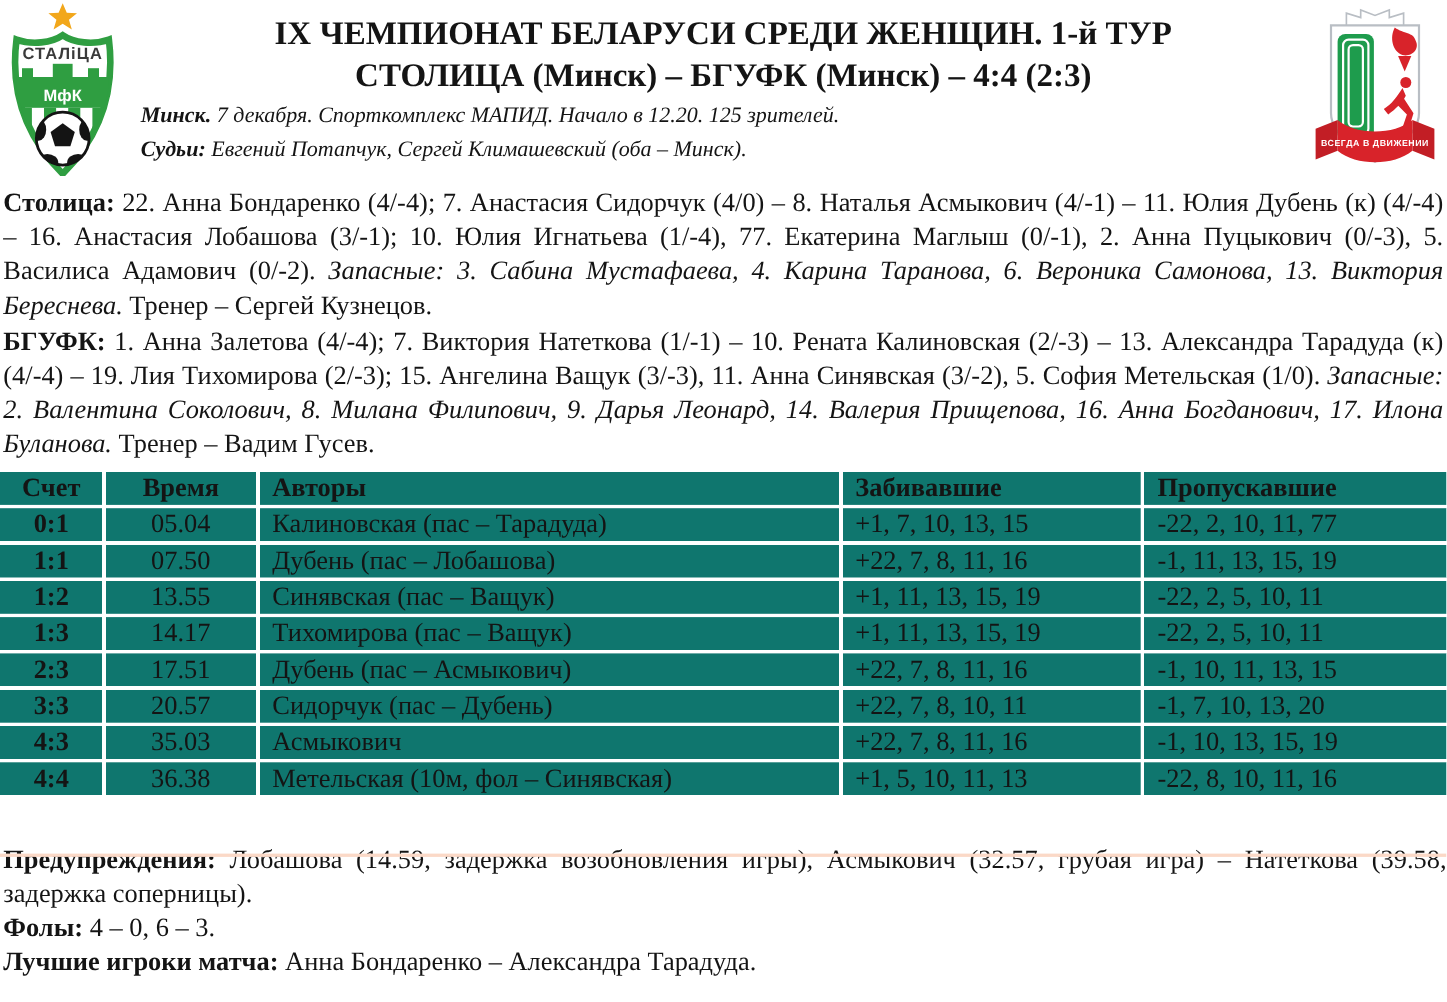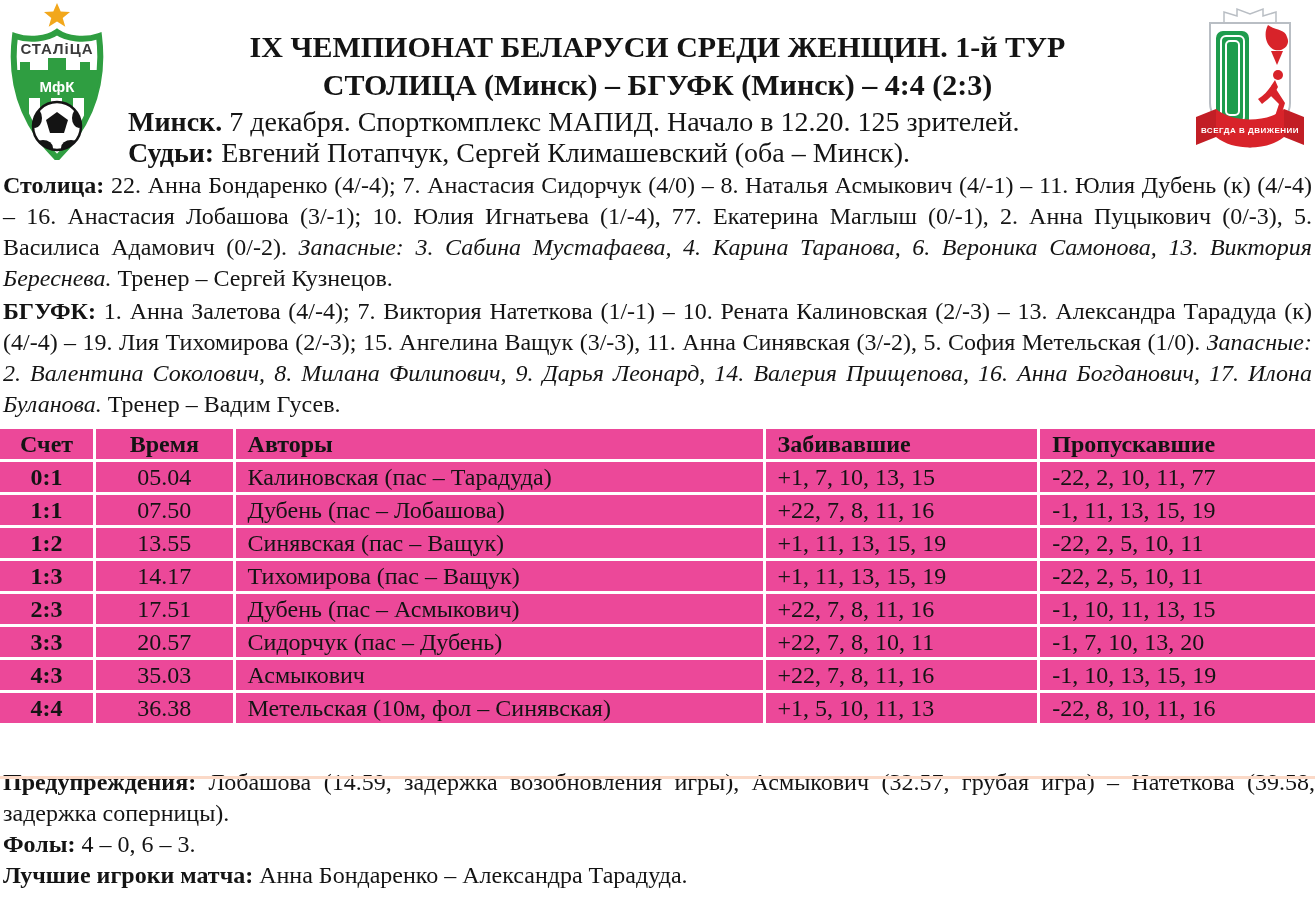--- a/index.html
+++ b/index.html
@@ -7,33 +7,33 @@
     width:1315px; height:911px; overflow:hidden; background:#ffffff;
     font-family:"Liberation Serif", serif; color:#141414;
     position:relative;
   }
   .page { width:1315px; height:779px; position:relative; }
 
   
   .hdr { position:relative; height:168px; }
   .logo-left  { position:absolute; left:6px;  top:2px; }
   .logo-right { position:absolute; right:3px; top:7px; }
-  .titles { padding-top:28px; text-align:center; }
+  .titles { padding-top:12px; text-align:center; }
   .title-line { font-size:30px; line-height:38px; font-weight:700; white-space:nowrap; }
-  .info { margin-left:128px; margin-top:2px; font-size:28px; line-height:31px; }
+  .info { margin-left:128px; margin-top:2px; font-size:20px; line-height:31px;font-style:italic; }
   .info b { font-weight:700; }
 
   
   .roster { font-size:24px; line-height:31px; text-align:justify; margin:0; padding:2px 3px 0 3px; }
   .roster b { font-weight:700; }
   .roster i { font-style:italic; }
 
   
   table.goals { width:100%; border-collapse:collapse; margin-top:9px; font-size:24px; table-layout:fixed; }
-  .goals th, .goals td { background:#ec4899; border:3px solid #ffffff; padding:0 6px; height:30px; overflow:hidden; white-space:nowrap; }
+  .goals th, .goals td { background:#0f766e; border:3px solid #ffffff; padding:0 6px; height:30px; overflow:hidden; white-space:nowrap; }
   .goals th:first-child, .goals td:first-child { border-left:0; }
   .goals th:last-child,  .goals td:last-child  { border-right:0; }
   .goals thead th { border-top:0; font-weight:700; }
   .goals tbody tr:last-child td { border-bottom:0; }
   .col-score   { width:7.2%; }
   .col-time    { width:10.6%; }
   .col-authors { width:40.3%; }
   .col-scored  { width:20.9%; }
   .col-miss    { width:21.0%; }
   .goals .c-center { text-align:center; }

